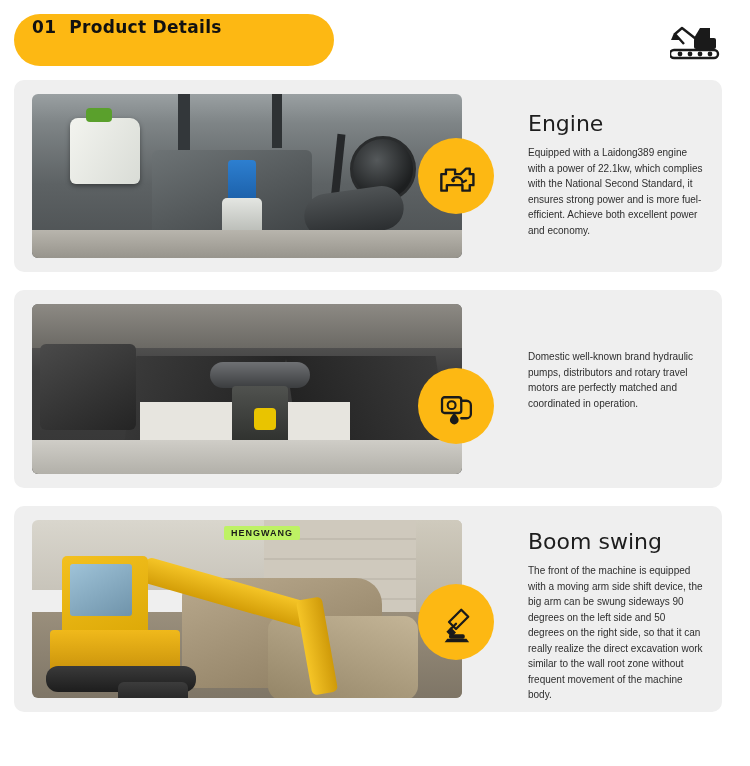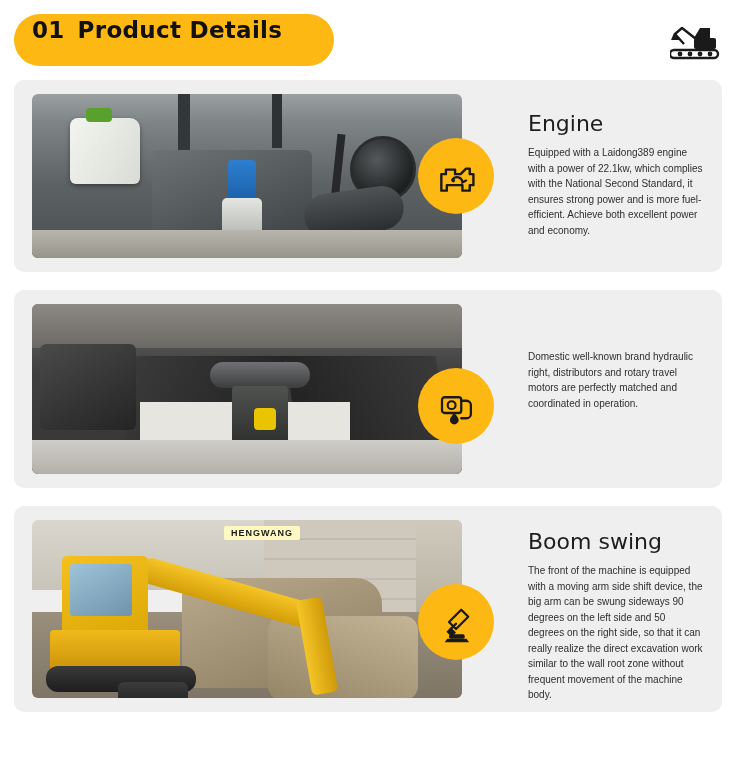--- a/index.html
+++ b/index.html
@@ -27,21 +27,21 @@
     top: 14px;
     width: 320px;
     height: 52px;
     background: #FDB813;
     border-radius: 26px;
   }
   .header-title {
     position: absolute;
     left: 32px;
     top: 17px;
-    font-size: 23px;
+    font-size: 17px;
     font-weight: bold;
     letter-spacing: 0.3px;
     color: #111111;
     font-family: "DejaVu Sans", sans-serif;
     white-space: nowrap;
   }
   .header-num {
     display: inline-block;
     margin-right: 13px;
   }
@@ -301,21 +301,21 @@
     border-radius: 5px;
   }
   .bm-bucket {
     position: absolute; left: 86px; top: 162px; width: 70px; height: 34px;
     background: linear-gradient(180deg,#3c3c3c,#141414);
     border-radius: 6px 6px 14px 14px;
   }
   .bm-brand {
     position: absolute; left: 192px; top: 6px;
     font-size: 9px; font-weight: bold; color: #1a1a1a;
-    background: #fef9c3; padding: 2px 7px; border-radius: 2px;
+    background: #bef264; padding: 2px 7px; border-radius: 2px;
     letter-spacing: 1px;
     font-family: "Liberation Sans", sans-serif;
   }
   .bm-right {
     position: absolute; right: 0; top: 0; width: 46px; height: 100%;
     background: linear-gradient(180deg,#cfcabd,#a39b8a);
   }
 </style>
 </head>
 <body>
@@ -379,21 +379,21 @@
       <div class="ph hyd-armL"></div>
       <div class="ph hyd-armR"></div>
       <div class="ph hyd-boxL"></div>
       <div class="ph hyd-white"></div>
       <div class="ph hyd-cyl"></div>
       <div class="ph hyd-rod"></div>
       <div class="ph hyd-pin"></div>
       <div class="ph hyd-floor"></div>
     </div>
     <div class="text-col">
-      <p class="card-body">Domestic well-known brand hydraulic right, distributors and rotary travel motors are perfectly matched and coordinated in operation.</p>
+      <p class="card-body">Domestic well-known brand hydraulic pumps, distributors and rotary travel motors are perfectly matched and coordinated in operation.</p>
     </div>
   </div>
   <div class="badge badge2">
     <svg viewBox="0 0 48 48" width="42" height="42" aria-hidden="true">
       <rect x="8" y="14" width="22" height="18" rx="3" fill="none" stroke="#1a1a1a" stroke-width="2.6"></rect>
       <circle cx="19" cy="23" r="4.5" fill="none" stroke="#1a1a1a" stroke-width="2.4"></circle>
       <path d="M30 18 h6 a5 5 0 0 1 5 5 v10 a5 5 0 0 1 -5 5 h-6" fill="none" stroke="#1a1a1a" stroke-width="2.6" stroke-linecap="round"></path>
       <path d="M22 32 c0 0 -5 5 -5 8 a5 5 0 0 0 10 0 c0 -3 -5 -8 -5 -8 z" fill="#1a1a1a"></path>
     </svg>
   </div>

